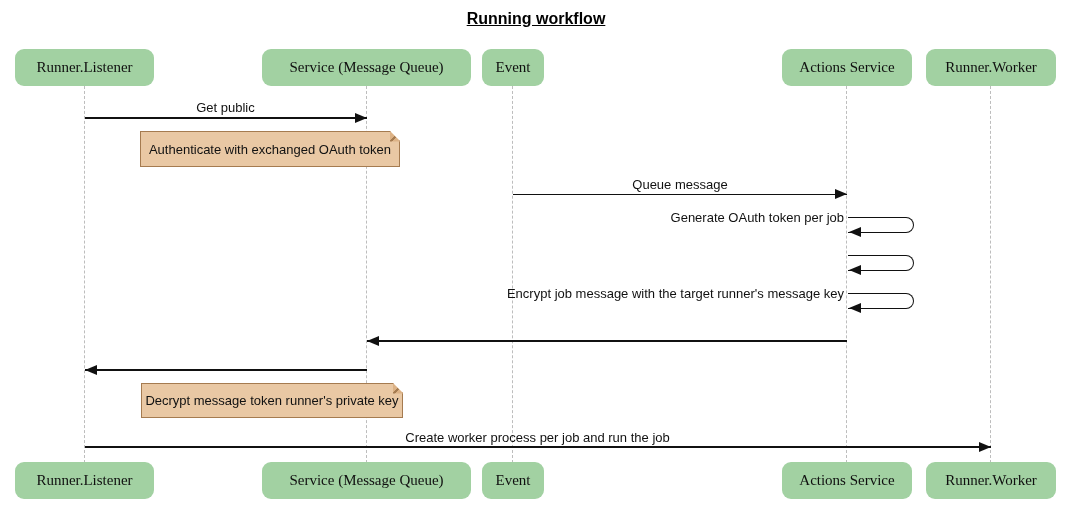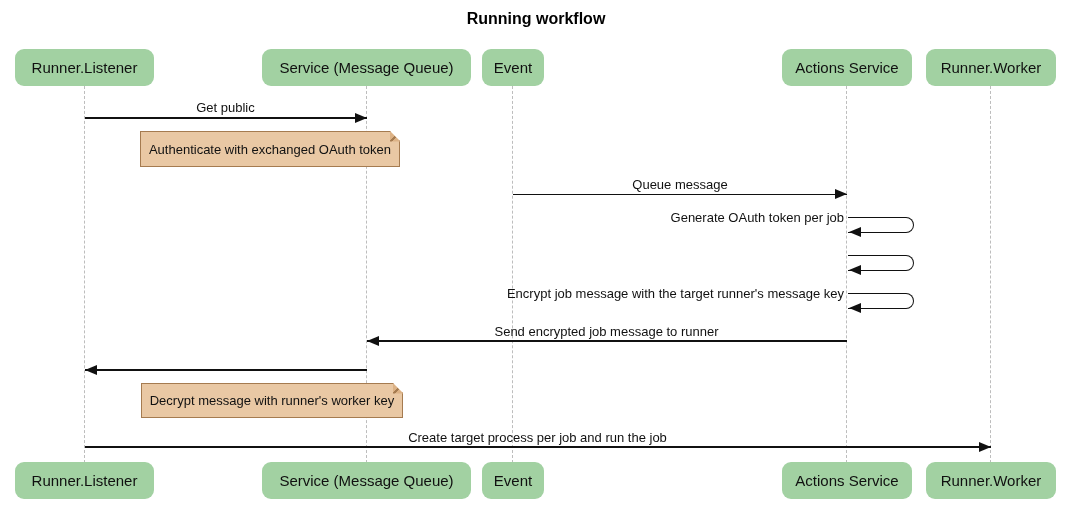--- a/index.html
+++ b/index.html
@@ -2,30 +2,30 @@
 <html><head>
 <meta charset="utf-8">
 <style>
   html,body { margin:0; padding:0; background:#ffffff; }
   .diagram {
     position:relative; width:1072px; height:523px; background:#ffffff;
     font-family:"Liberation Sans", sans-serif; color:#111; overflow:hidden;
   }
   .title {
     position:absolute; top:10px; left:0; width:1072px; text-align:center;
-    font-size:16px; font-weight:bold; color:#000;
+    font-size:16px; font-weight:bold; color:#000;text-decoration:underline;
   }
   .lifeline {
     position:absolute; top:86px; height:377px; width:0;
     border-left:1.5px dashed #bdbdbd;
   }
   .actor {
     position:absolute; height:37px; background:#a2d1a2; border-radius:9px;
     display:flex; align-items:center; justify-content:center;
-    font-size:15px; color:#101010; white-space:nowrap;
+    font-size:15px; color:#101010; white-space:nowrap;font-family:Liberation Serif, serif;
   }
   .msg-line { position:absolute; height:1.5px; background:#111; }
   .msg-label {
     position:absolute; font-size:13px; line-height:15px; text-align:center;
     white-space:nowrap; color:#111;
   }
   .msg-label.right-align { text-align:right; }
   .arrow-r {
     position:absolute; width:0; height:0;
     border-left:12px solid #111; border-top:5.5px solid transparent; border-bottom:5.5px solid transparent;
@@ -88,33 +88,32 @@
   <div class="self-loop" style="left:847.5px;top:217px"></div>
   <div class="arrow-l" style="left:849px;top:227px"></div>
 
   <div class="self-loop" style="left:847.5px;top:255px"></div>
   <div class="arrow-l" style="left:849px;top:265px"></div>
 
   <div class="msg-label right-align" style="left:244px;top:285.5px;width:600px">Encrypt job message with the target runner's message key</div>
   <div class="self-loop" style="left:847.5px;top:293px"></div>
   <div class="arrow-l" style="left:849px;top:303px"></div>
 
-  <div class="msg-label" style="left:366px;top:323.5px;width:481px">Send encrypted job message to runner</div>
   <div class="msg-line" style="left:366.5px;top:340.25px;width:480.5px"></div>
   <div class="arrow-l" style="left:366.5px;top:335.5px"></div>
 
   <div class="msg-line" style="left:84.5px;top:369.25px;width:282px"></div>
   <div class="arrow-l" style="left:84.5px;top:364.5px"></div>
 
   <div class="note" style="left:96px;top:383px;width:260px;height:33px">
-    <span>Decrypt message with runner's worker key</span>
+    <span>Decrypt message token runner's private key</span>
     <span class="fold"></span>
   </div>
 
-  <div class="msg-label" style="left:84px;top:429.5px;width:907px">Create target process per job and run the job</div>
+  <div class="msg-label" style="left:84px;top:429.5px;width:907px">Create worker process per job and run the job</div>
   <div class="msg-line" style="left:84.5px;top:446.25px;width:906.5px"></div>
   <div class="arrow-r" style="left:979px;top:441.5px"></div>
 
   <div class="actor" style="left:15px;top:462px;width:139px">Runner.Listener</div>
   <div class="actor" style="left:262px;top:462px;width:209px">Service (Message Queue)</div>
   <div class="actor" style="left:482px;top:462px;width:62px">Event</div>
   <div class="actor" style="left:782px;top:462px;width:130px">Actions Service</div>
   <div class="actor" style="left:926px;top:462px;width:130px">Runner.Worker</div>
 
 </div>

